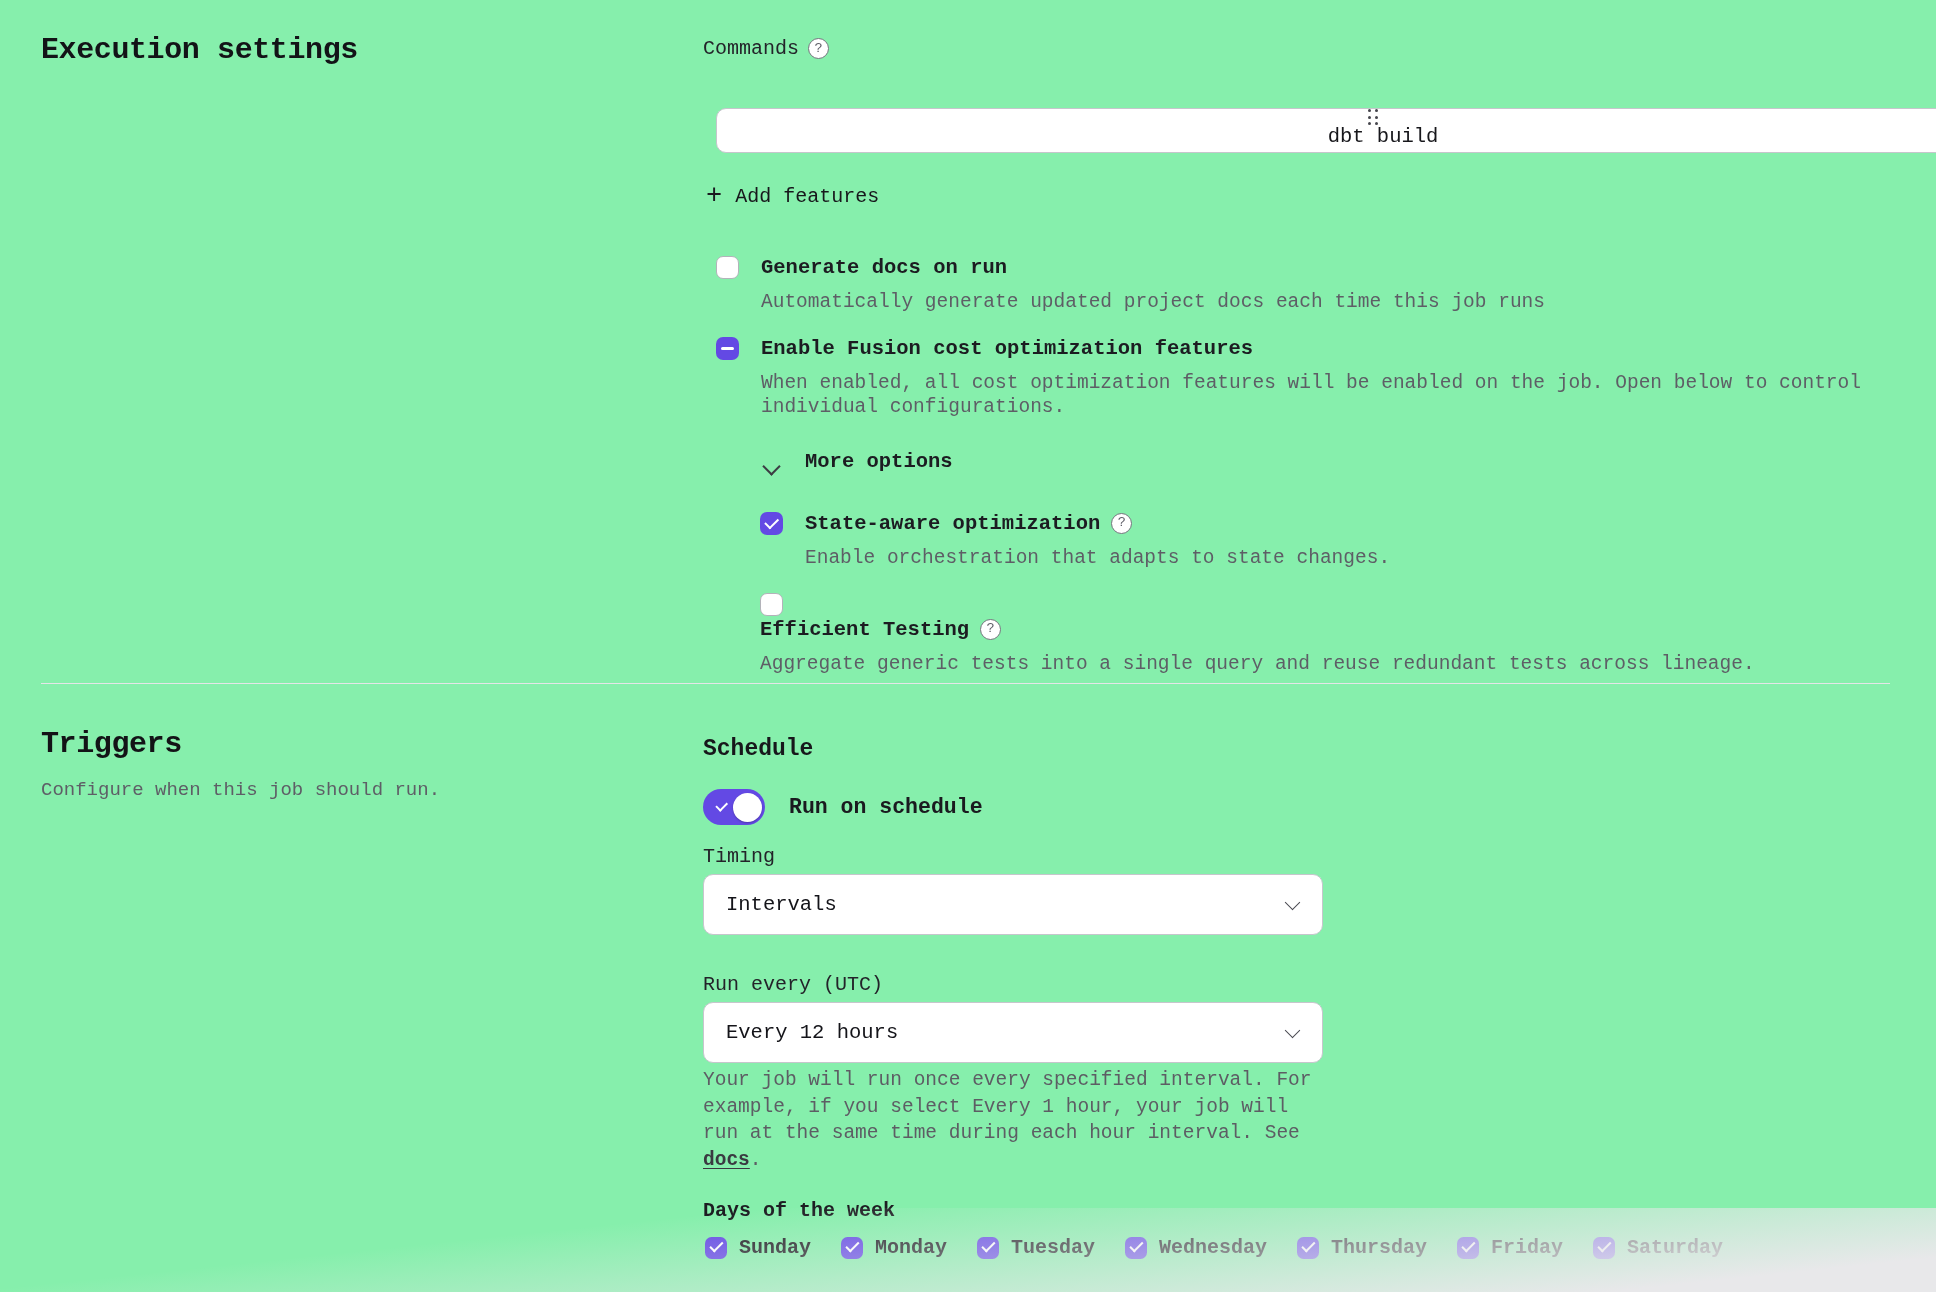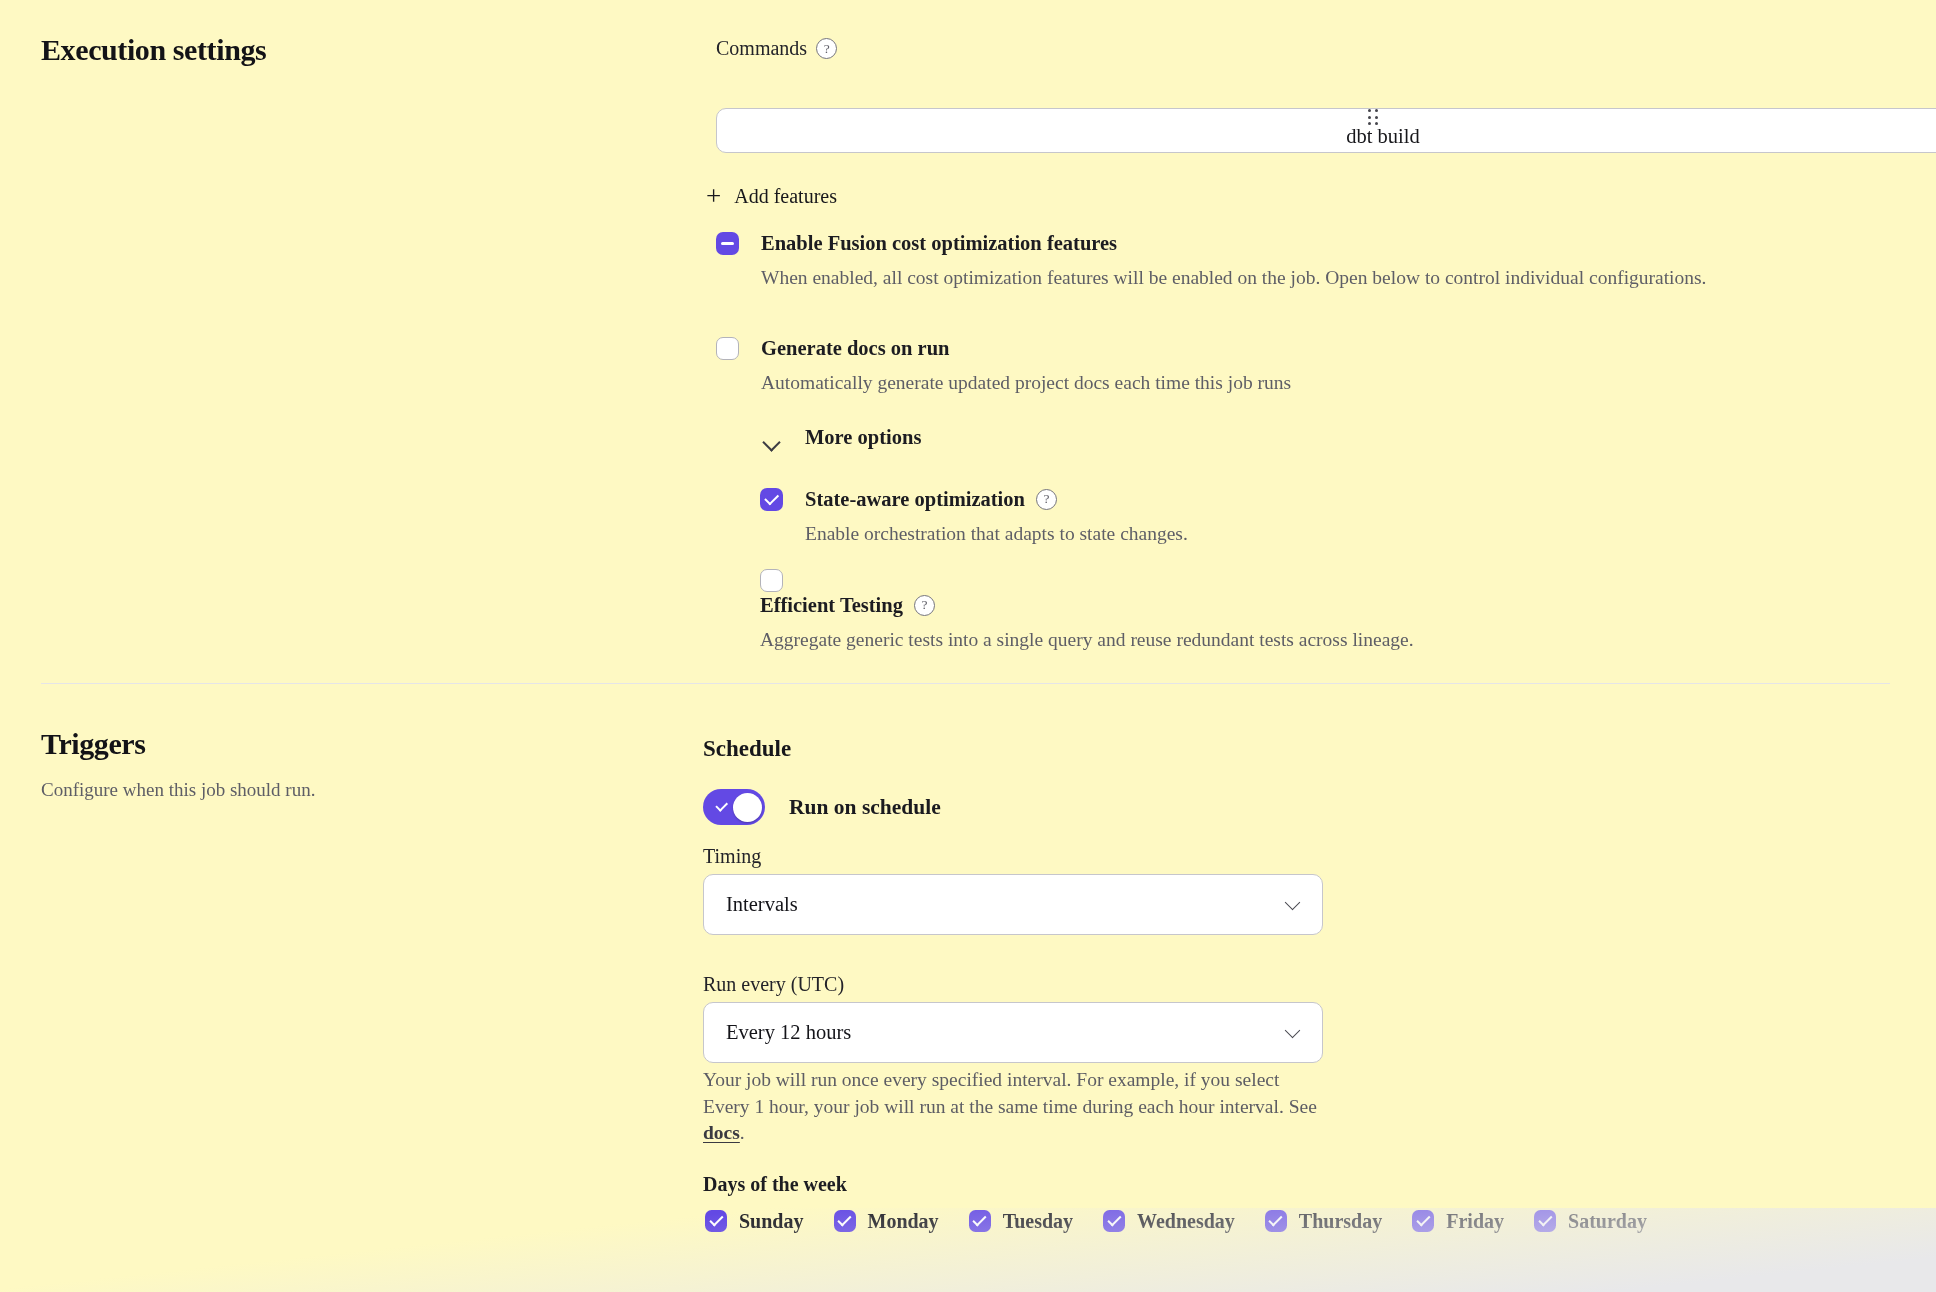--- a/index.html
+++ b/index.html
@@ -1,34 +1,34 @@
 <!DOCTYPE html>
 <html style="--accent: #6349e4;"><head>
 <meta charset="utf-8">
 <style>
   html,body{margin:0;padding:0;background:#fff;}
-  .page{position:relative;width:1936px;height:1292px;overflow:hidden;background:#fef9c3;
-        font-family:Liberation Serif, serif;color:#1a1a1f;}
+  .page{position:relative;width:1936px;height:1292px;overflow:hidden;background:#86efac;
+        font-family:Liberation Mono, monospace;color:#1a1a1f;}
 
   
   .sec-title{position:absolute;left:41px;margin:0;font-size:30px;font-weight:700;
              letter-spacing:-0.4px;color:#131317;}
   .sec-title.exec{top:33px;}
   .sec-title.trig{top:727px;}
   .trig-sub{position:absolute;left:41px;top:779px;font-size:19px;color:#5e5e66;}
 
   .divider{position:absolute;left:41px;top:683px;width:1849px;height:0;
            border:none;border-top:1px solid #e5e5e8;margin:0;}
 
   
   .col{position:absolute;left:703px;width:1187px;}
   .col-exec{top:30px;}
   .col-trig{top:730px;}
 
-  .label-row{display:flex;align-items:center;gap:9px;margin-top:6px;height:25px;margin-left:13px;}
+  .label-row{display:flex;align-items:center;gap:9px;margin-top:6px;height:25px;}
   .field-label{font-size:20px;font-weight:500;color:#232329;}
 
   .help{width:21px;height:21px;border:1.5px solid #75757e;border-radius:50%;
         display:inline-flex;align-items:center;justify-content:center;
         font-size:13.5px;line-height:1;color:#5f5f68;flex:none;box-sizing:border-box;
         cursor:pointer;background:#fff;}
 
   .cmd-input{margin:47px 0 0 13px;width:1334px;height:45px;box-sizing:border-box;
              border:1px solid #c6c6cc;border-radius:10px;display:flex;align-items:center;
              padding:0 16px;background:#fff;flex-direction:column;}
@@ -126,37 +126,37 @@
           <i></i>
       </span>
       <span class="cmd-text">dbt build</span>
     </div>
 
     <button class="add-cmd">
       <span class="plus">+</span>
       <span class="lbl">Add features</span>
     </button>
 
+    <div class="opt opt0">
+      <span class="cb is-unchecked"></span>
+      <div>
+        <div class="opt-label-row">
+          <span class="opt-label">Generate docs on run</span>
+        </div>
+        <div class="opt-desc">Automatically generate updated project docs each time this job runs</div>
+      </div>
+    </div>
+
     <div class="opt opt1">
       <span class="cb is-indeterminate"></span>
       <div>
         <div class="opt-label-row">
           <span class="opt-label">Enable Fusion cost optimization features</span>
         </div>
         <div class="opt-desc">When enabled, all cost optimization features will be enabled on the job. Open below to control individual configurations.</div>
-      </div>
-    </div>
-
-    <div class="opt opt0">
-      <span class="cb is-unchecked"></span>
-      <div>
-        <div class="opt-label-row">
-          <span class="opt-label">Generate docs on run</span>
-        </div>
-        <div class="opt-desc">Automatically generate updated project docs each time this job runs</div>
       </div>
     </div>
 
     <div class="more">
       <span class="chev"></span>
       <span class="lbl">More options</span>
     </div>
 
     <div class="opt sub sub0">
       <span class="cb is-checked"></span>

